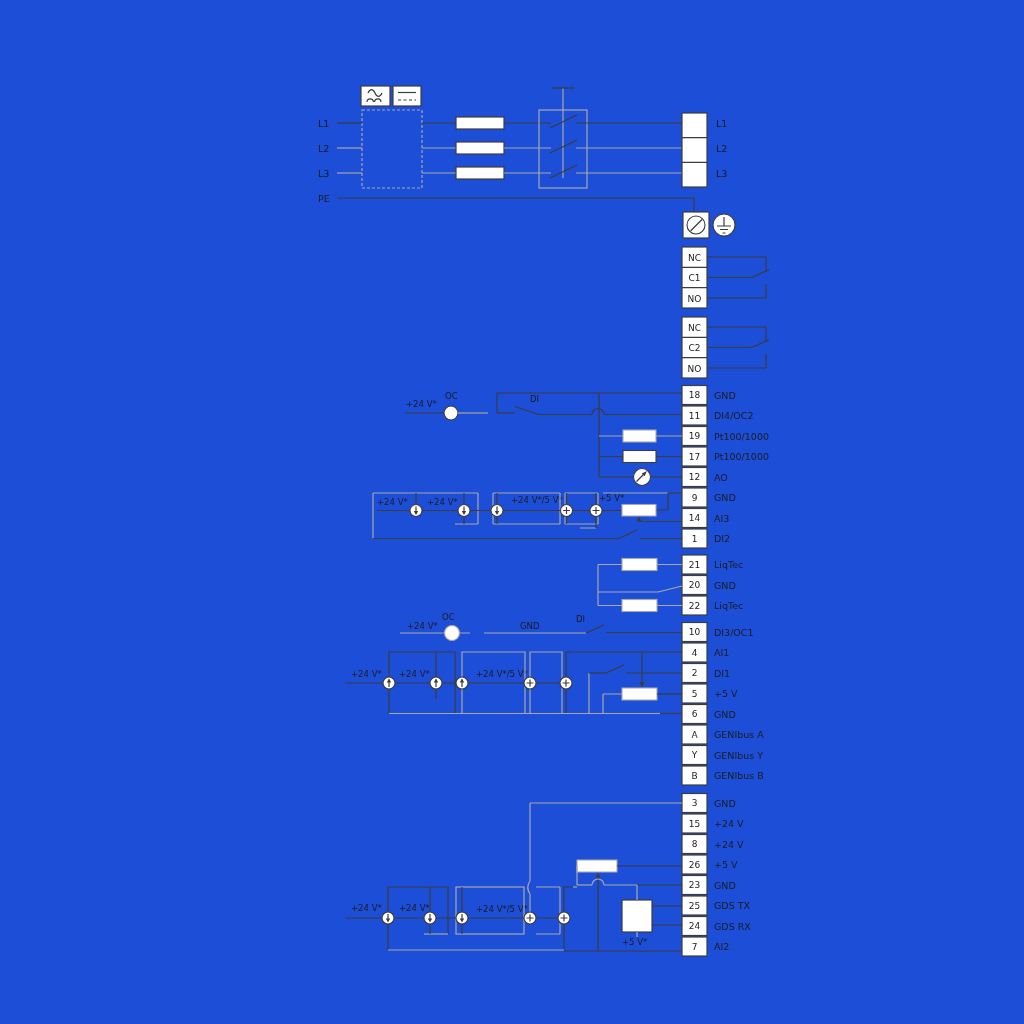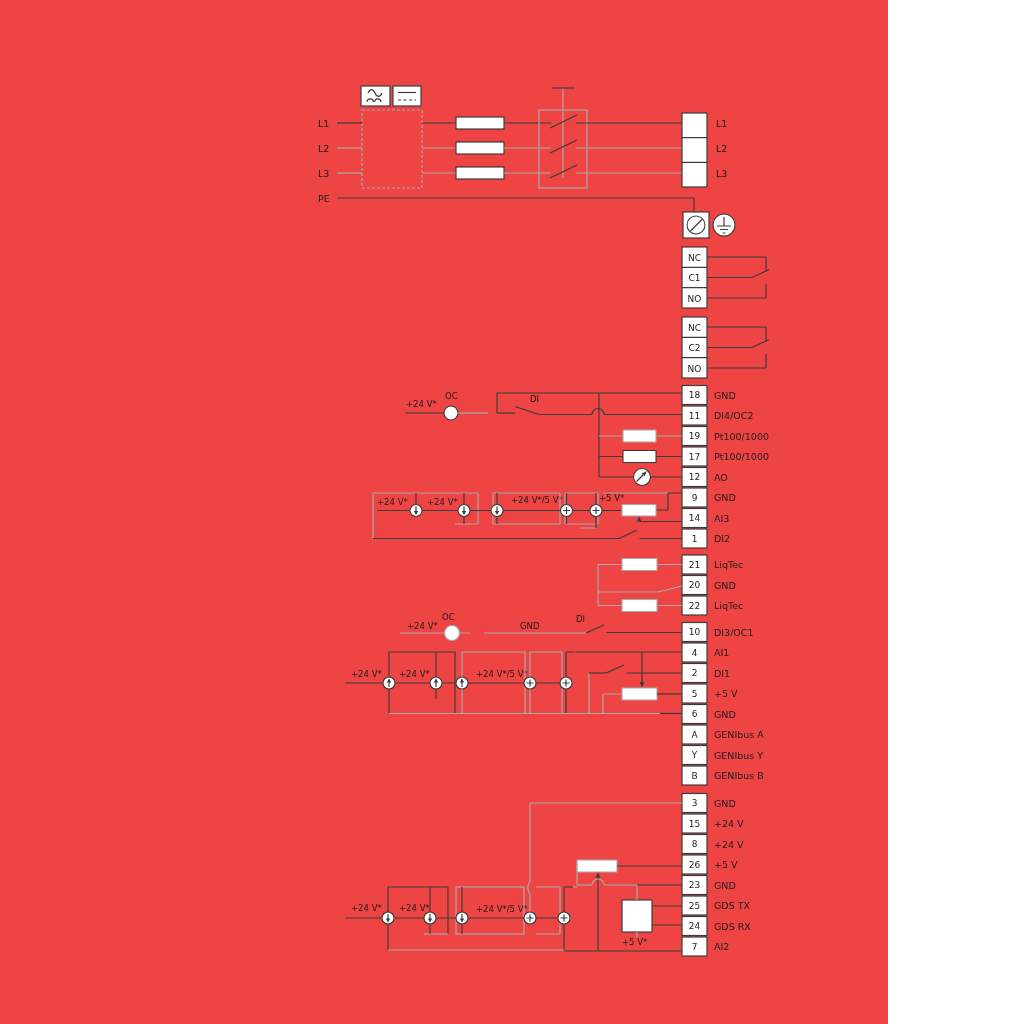--- a/index.html
+++ b/index.html
@@ -1,16 +1,16 @@
 <!DOCTYPE html>
 <html><head>
 <meta charset="utf-8">
 <style>
   html,body{margin:0;padding:0;background:#ffffff;}
-  .stage{position:relative;width:888px;height:1024px;background:#ef4444;overflow:hidden;text-align:right;}
+  .stage{position:relative;width:1024px;height:1024px;background:#1d4ed8;overflow:hidden;text-align:right;}
   svg{position:absolute;left:0;top:0;}
   .w{stroke:#3c3c3c;stroke-width:1.2;fill:none;}
   .wg{stroke:#a8a8a8;stroke-width:1.2;fill:none;}
   .box{stroke:#3c3c3c;stroke-width:1.2;fill:#ffffff;}
   .boxg{stroke:#a8a8a8;stroke-width:1.2;fill:none;}
   .cell{stroke:#3c3c3c;stroke-width:1.2;fill:#ffffff;}
   .comp{stroke:#3c3c3c;stroke-width:1.1;fill:#ffffff;}
   .compg{stroke:#a8a8a8;stroke-width:1.1;fill:#ffffff;}
   .fillD{fill:#3c3c3c;stroke:none;}
   text{font-family:"DejaVu Sans","Liberation Sans",sans-serif;fill:#1c1c1c;}

